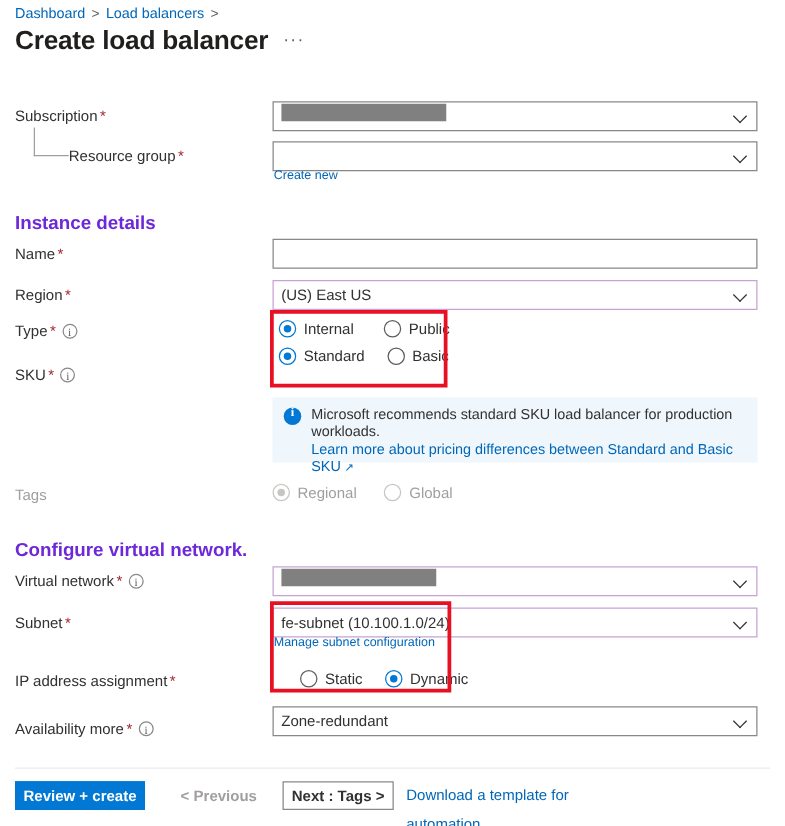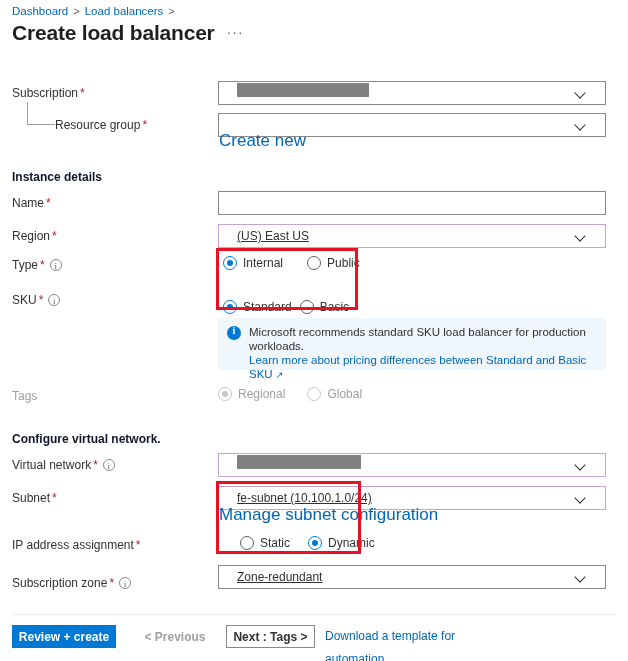--- a/index.html
+++ b/index.html
@@ -60,49 +60,49 @@
   .info-i::after {
     content: "i"; position: absolute; left: 0; right: 0; top: -2px;
     text-align: center; font-size: 9px; color: #605e5c;
     font-family: "Liberation Serif", serif;
   }
 
   
   .field {
     position: absolute; left: 218px; width: 388px; height: 24px;
     border: 1px solid #8a8886; background: #fff;
-    display: flex; align-items: center; padding: 0 18px;
-    font-size: 12px; color: #323130; cursor: pointer; text-decoration: underline;
+    display: flex; align-items: center; padding: 0 6px;
+    font-size: 12px; color: #323130; cursor: pointer;
   }
   .field.violet { border-color: #c8a2d4; }
   .field .val { flex: 1; line-height: 22px; white-space: nowrap; overflow: hidden; }
   .redact {
     display: inline-block; height: 14px; width: 132px;
     background: #808080;
   }
   .caret {
     width: 12px; height: 12px; flex: 0 0 12px;
     position: relative; margin-left: 4px;
   }
   .caret::before {
     content: ""; position: absolute; left: 1px; top: 2px;
     width: 7px; height: 7px;
     border-right: 1.4px solid #323130; border-bottom: 1.4px solid #323130;
     transform: rotate(45deg);
   }
 
   .sublink {
     position: absolute; left: 219px;
-    font-size: 17px; color: #0067b8; cursor: pointer; line-height: 14px;
+    font-size: 10px; color: #0067b8; cursor: pointer; line-height: 14px;
   }
 
   
   .section {
     position: absolute; left: 12px;
-    font-size: 12px; font-weight: 700; color: #0f172a;
+    font-size: 15px; font-weight: 700; color: #6d28d9;
   }
 
   
   .connector {
     position: absolute; left: 27px; top: 102px;
     width: 28px; height: 23px;
     border-left: 1px solid #a19f9d;
     border-bottom: 1px solid #a19f9d;
   }
 
@@ -235,21 +235,21 @@
     </span>
     <span class="radio-opt">
       <span class="dot"></span>
       <span>Public</span>
     </span>
   </div>
 
   <div class="lbl" style="top:292px">
     <span>SKU</span><span class="req">*</span><span class="info-i"></span>
   </div>
-  <div class="radios" style="left:223px; top:300px; gap:8px">
+  <div class="radios" style="left:223px; top:278px; gap:18px">
     <span class="radio-opt on">
       <span class="dot"></span>
       <span>Standard</span>
     </span>
     <span class="radio-opt">
       <span class="dot"></span>
       <span>Basic</span>
     </span>
   </div>
 
@@ -304,21 +304,21 @@
     </span>
     <span class="radio-opt on">
       <span class="dot"></span>
       <span>Dynamic</span>
     </span>
   </div>
 
   <div class="annot" style="left:216px; top:481px; width:145px; height:73px"></div>
 
   <div class="lbl" style="top:575px">
-    <span>Subscription zone</span><span class="req">*</span><span class="info-i"></span>
+    <span>Availability more</span><span class="req">*</span><span class="info-i"></span>
   </div>
   <div class="field" style="top:565px">
     <span class="val">Zone-redundant</span>
     <span class="caret"></span>
   </div>
 
   <div class="footer-rule"></div>
   <div class="btn btn-primary" style="left:12px; top:625px; width:104px">Review + create</div>
   <div class="btn btn-default" style="left:226px; top:625px; width:89px">Next : Tags &gt;</div>
   <div class="btn btn-ghost" style="left:132px; top:625px; width:86px">&lt; Previous</div>

